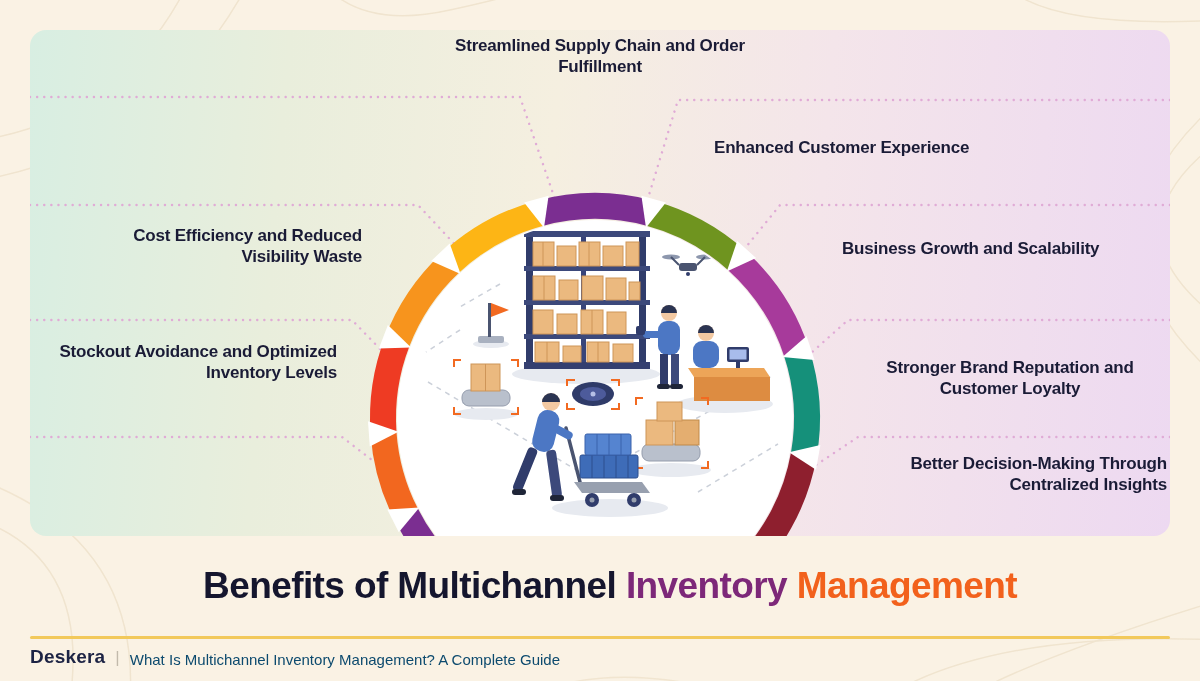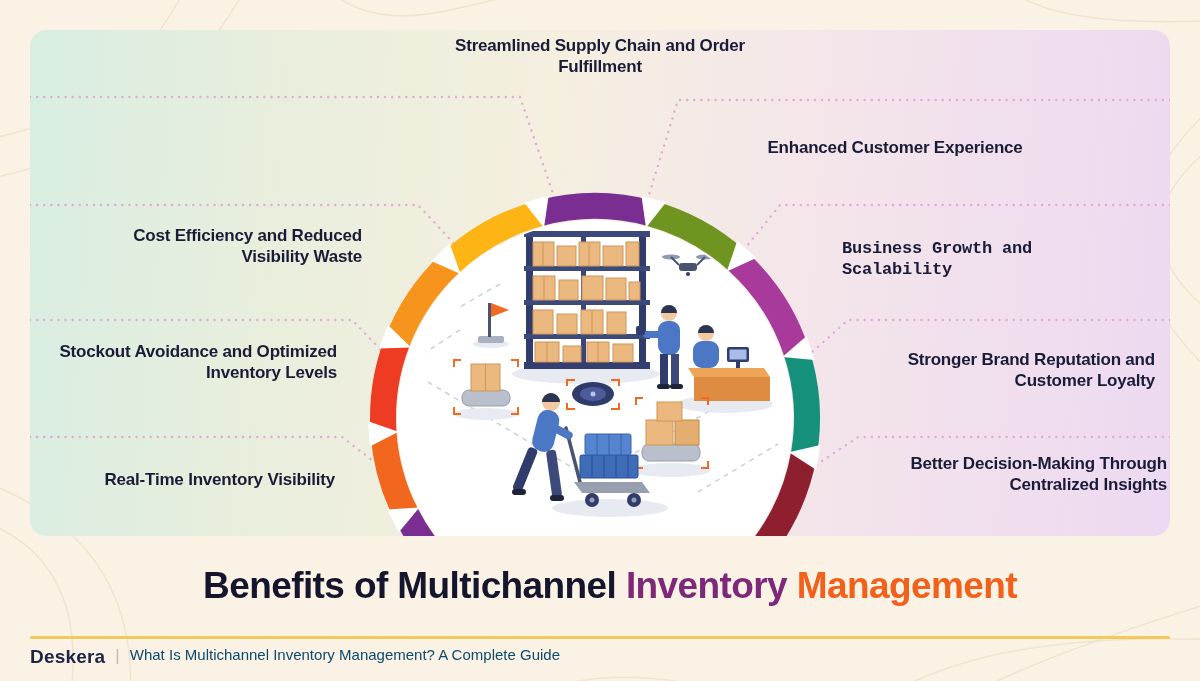--- a/index.html
+++ b/index.html
@@ -18,30 +18,30 @@
   .connector{fill:none;stroke:var(--connector-color,#E0ABD6);stroke-width:2.4;stroke-dasharray:0.1 7;stroke-linecap:round;}
   .benefit{
     position:absolute;font-weight:700;font-size:17px;line-height:1.22;
     color:#1A1B36;letter-spacing:-0.2px;
   }
   .b0{left:390px;top:6px;width:360px;text-align:center;}
   .b1{left:103px;top:96px;width:350px;text-align:right;}
   .b2{left:32px;top:196px;width:300px;text-align:right;}
   .b3{left:27px;top:312px;width:280px;text-align:right;}
   .b4{left:25px;top:440px;width:280px;text-align:right;}
-  .b5{left:700px;top:108px;width:330px;text-align:center;}
-  .b6{left:812px;top:209px;width:310px;text-align:left;font-family:Liberation Mono, monospace;}
-  .b7{left:835px;top:320px;width:290px;text-align:right;}
+  .b5{left:684px;top:108px;width:330px;text-align:left;}
+  .b6{left:812px;top:209px;width:310px;text-align:left;}
+  .b7{left:835px;top:328px;width:290px;text-align:center;}
   .b8{left:832px;top:424px;width:305px;text-align:right;}
   .title-row{
     position:absolute;left:10px;top:546px;width:1200px;height:80px;line-height:80px;
     text-align:center;font-weight:800;font-size:37px;letter-spacing:-0.6px;white-space:nowrap;
   }
   .footer-rule{position:absolute;left:30px;width:1140px;top:636px;height:3px;border-radius:2px;background:#F2C95B;}
-  .footer{position:absolute;left:30px;top:646px;width:1140px;display:flex;align-items:flex-start;gap:10px;}
+  .footer{position:absolute;left:30px;top:646px;width:1140px;display:flex;align-items:flex-end;gap:10px;}
   .brand{font-weight:800;font-size:19px;letter-spacing:0.2px;}
   .divider{color:#C2BAAB;font-size:17px;font-weight:400;}
   .tagline{color:#0c4a6e;font-size:15px;}
 </style>
 </head>
 <body style="background: rgb(250, 242, 228);">
 
 <svg class="bg-contours" width="1200" height="681" viewBox="0 0 1200 681">
   <g stroke="#EFE3CD" stroke-width="1.5" fill="none" opacity="0.9">
     <path d="M -20 140 Q 120 120 190 -20"></path>
@@ -244,21 +244,20 @@
         <polygon points="368.8,502.2 357.3,479.6 389.5,477.4" fill="#FFFFFF"></polygon>
         <polygon points="339.8,416.5 338.0,391.2 368.5,401.7" fill="#FFFFFF"></polygon>
         <polygon points="348.9,318.6 357.9,294.9 381.1,317.4" fill="#FFFFFF"></polygon>
         <polygon points="401.2,230.9 419.7,213.6 430.6,243.9" fill="#FFFFFF"></polygon>
       </g>
   </svg>
 
   <div class="benefit b0">Streamlined Supply Chain and Order Fulfillment</div>
   <div class="benefit b2">Cost Efficiency and Reduced Visibility Waste</div>
   <div class="benefit b3">Stockout Avoidance and Optimized Inventory Levels</div>
-  <div class="benefit b4">Real-Time Inventory Visibility</div>
   <div class="benefit b5">Enhanced Customer Experience</div>
   <div class="benefit b6">Business Growth and Scalability</div>
   <div class="benefit b7">Stronger Brand Reputation and Customer Loyalty</div>
   <div class="benefit b8">Better Decision-Making Through Centralized Insights</div>
 </div>
 
 <div class="title-row">
   <span style="color: rgb(21, 22, 46);">Benefits of Multichannel </span><span style="color: rgb(125, 40, 121);">Inventory </span><span style="color: rgb(242, 97, 28);">Management</span>
 </div>
 

